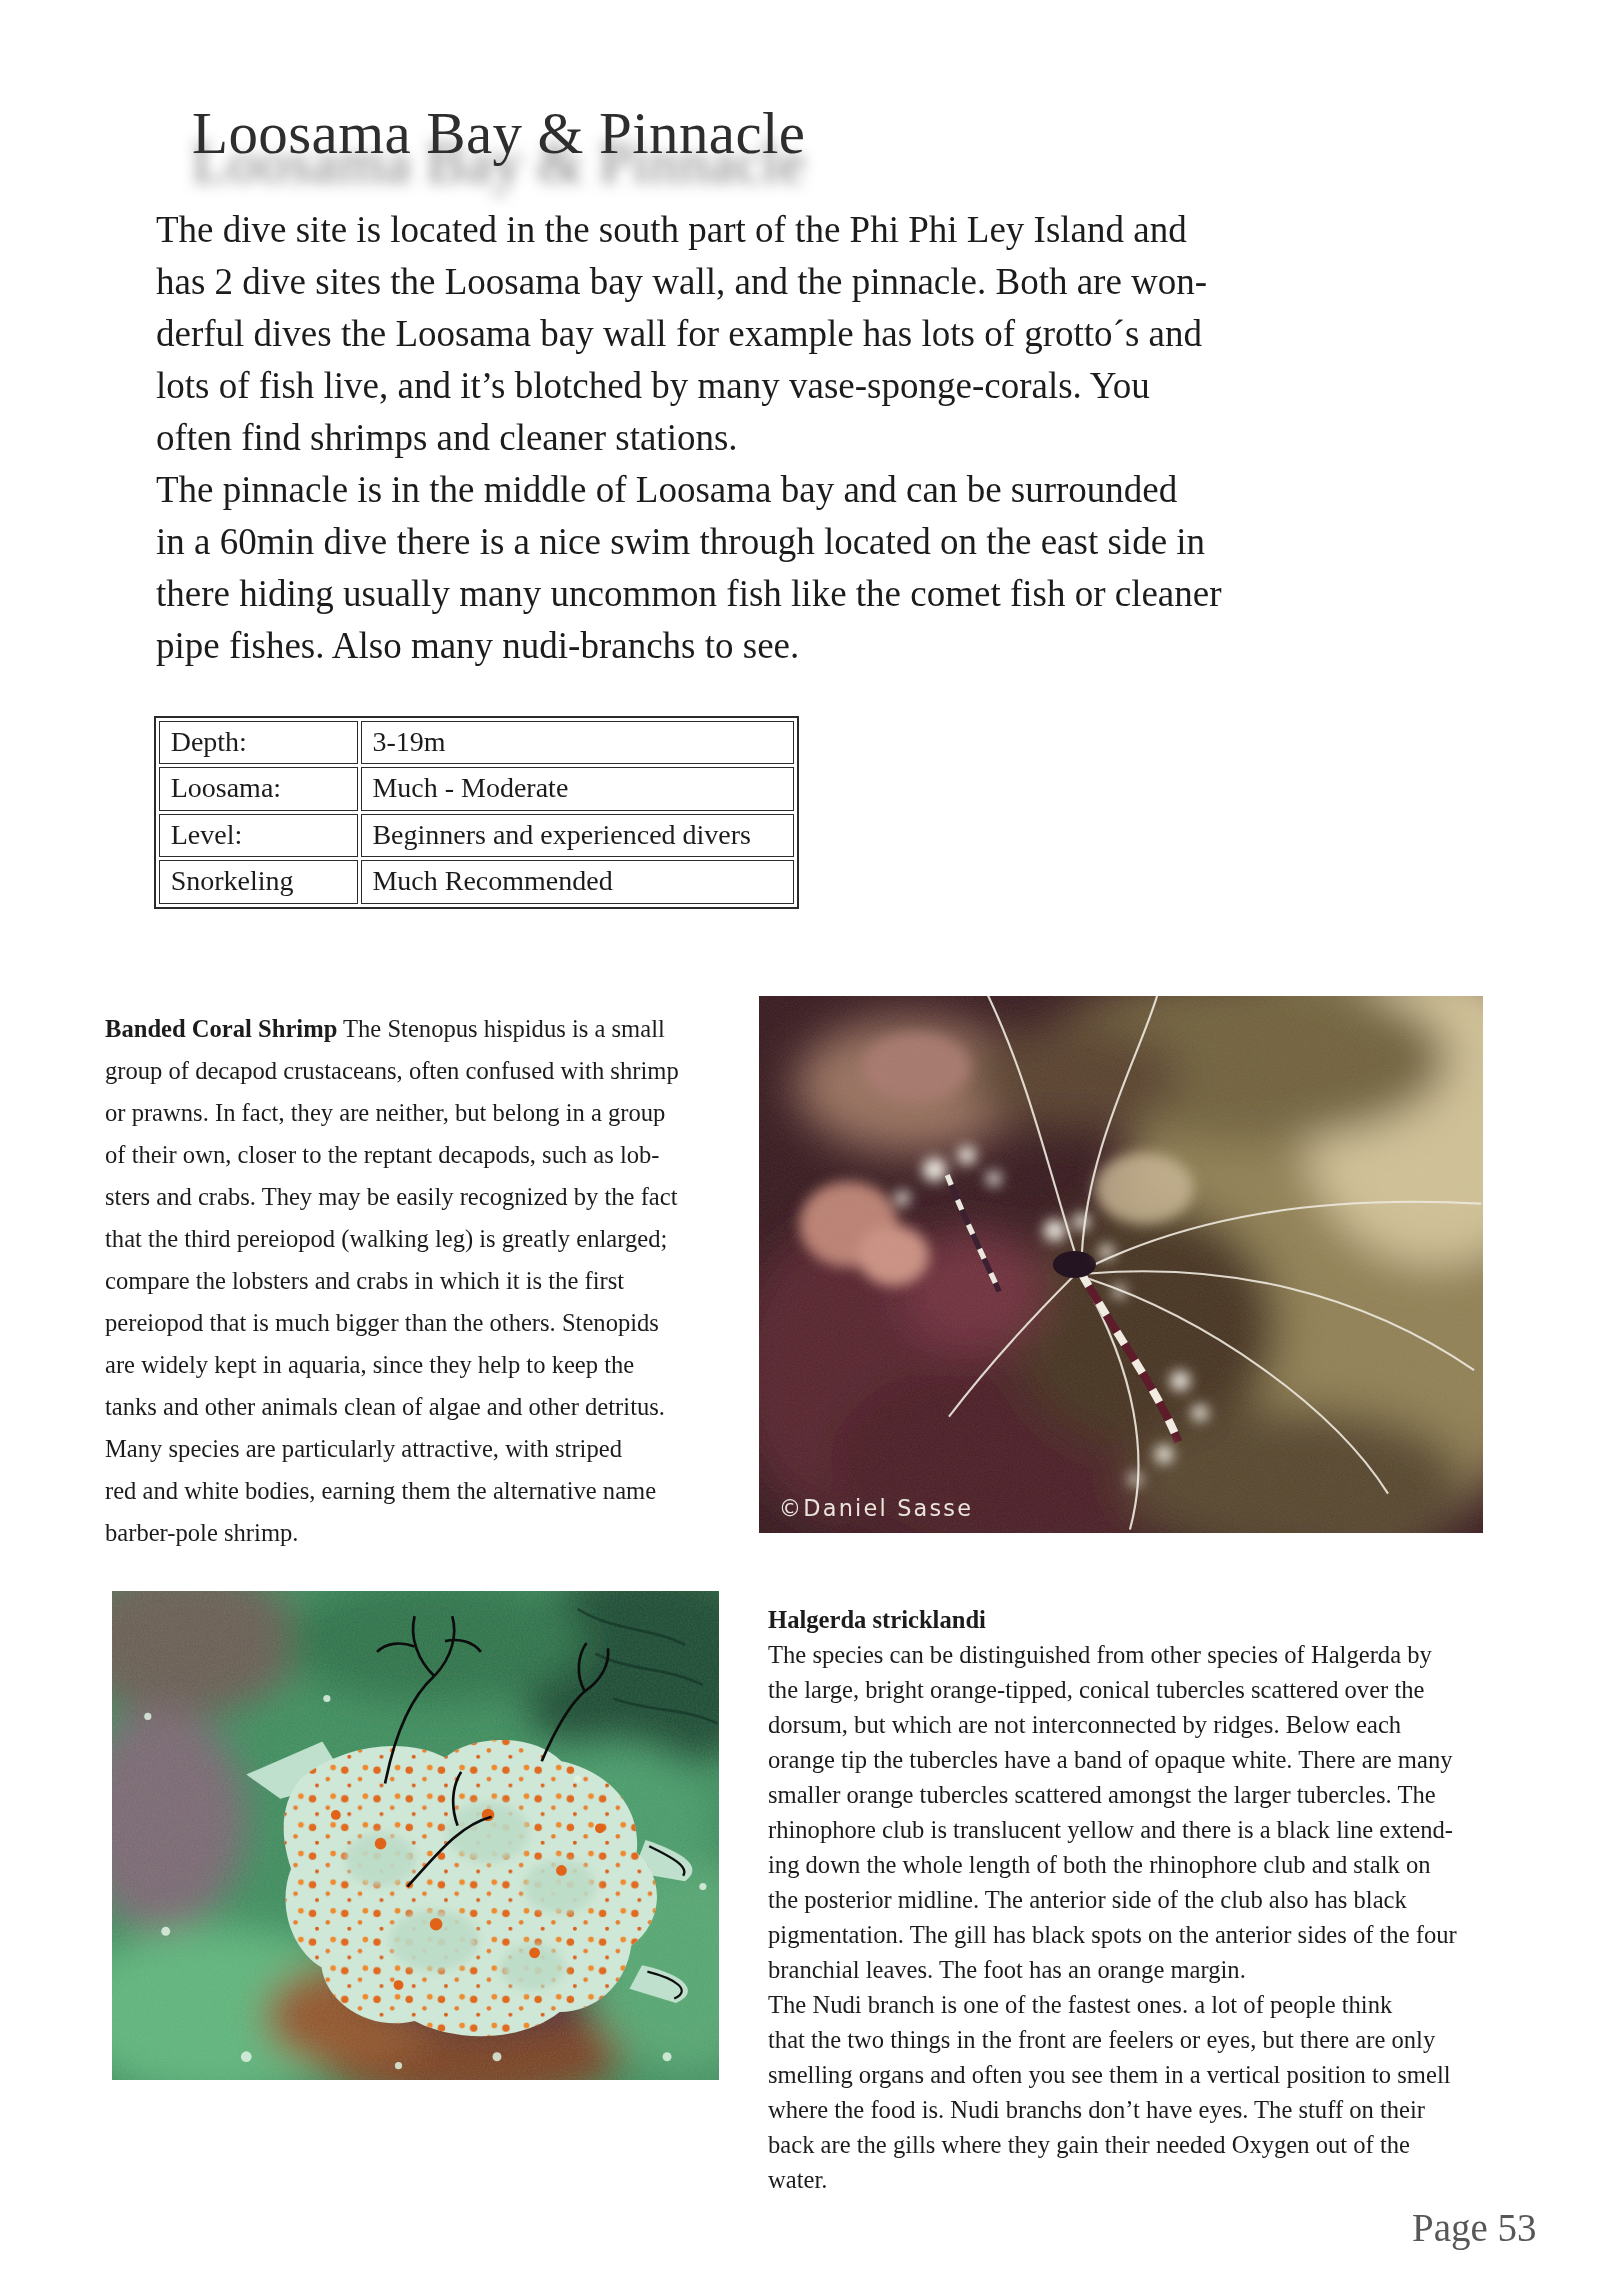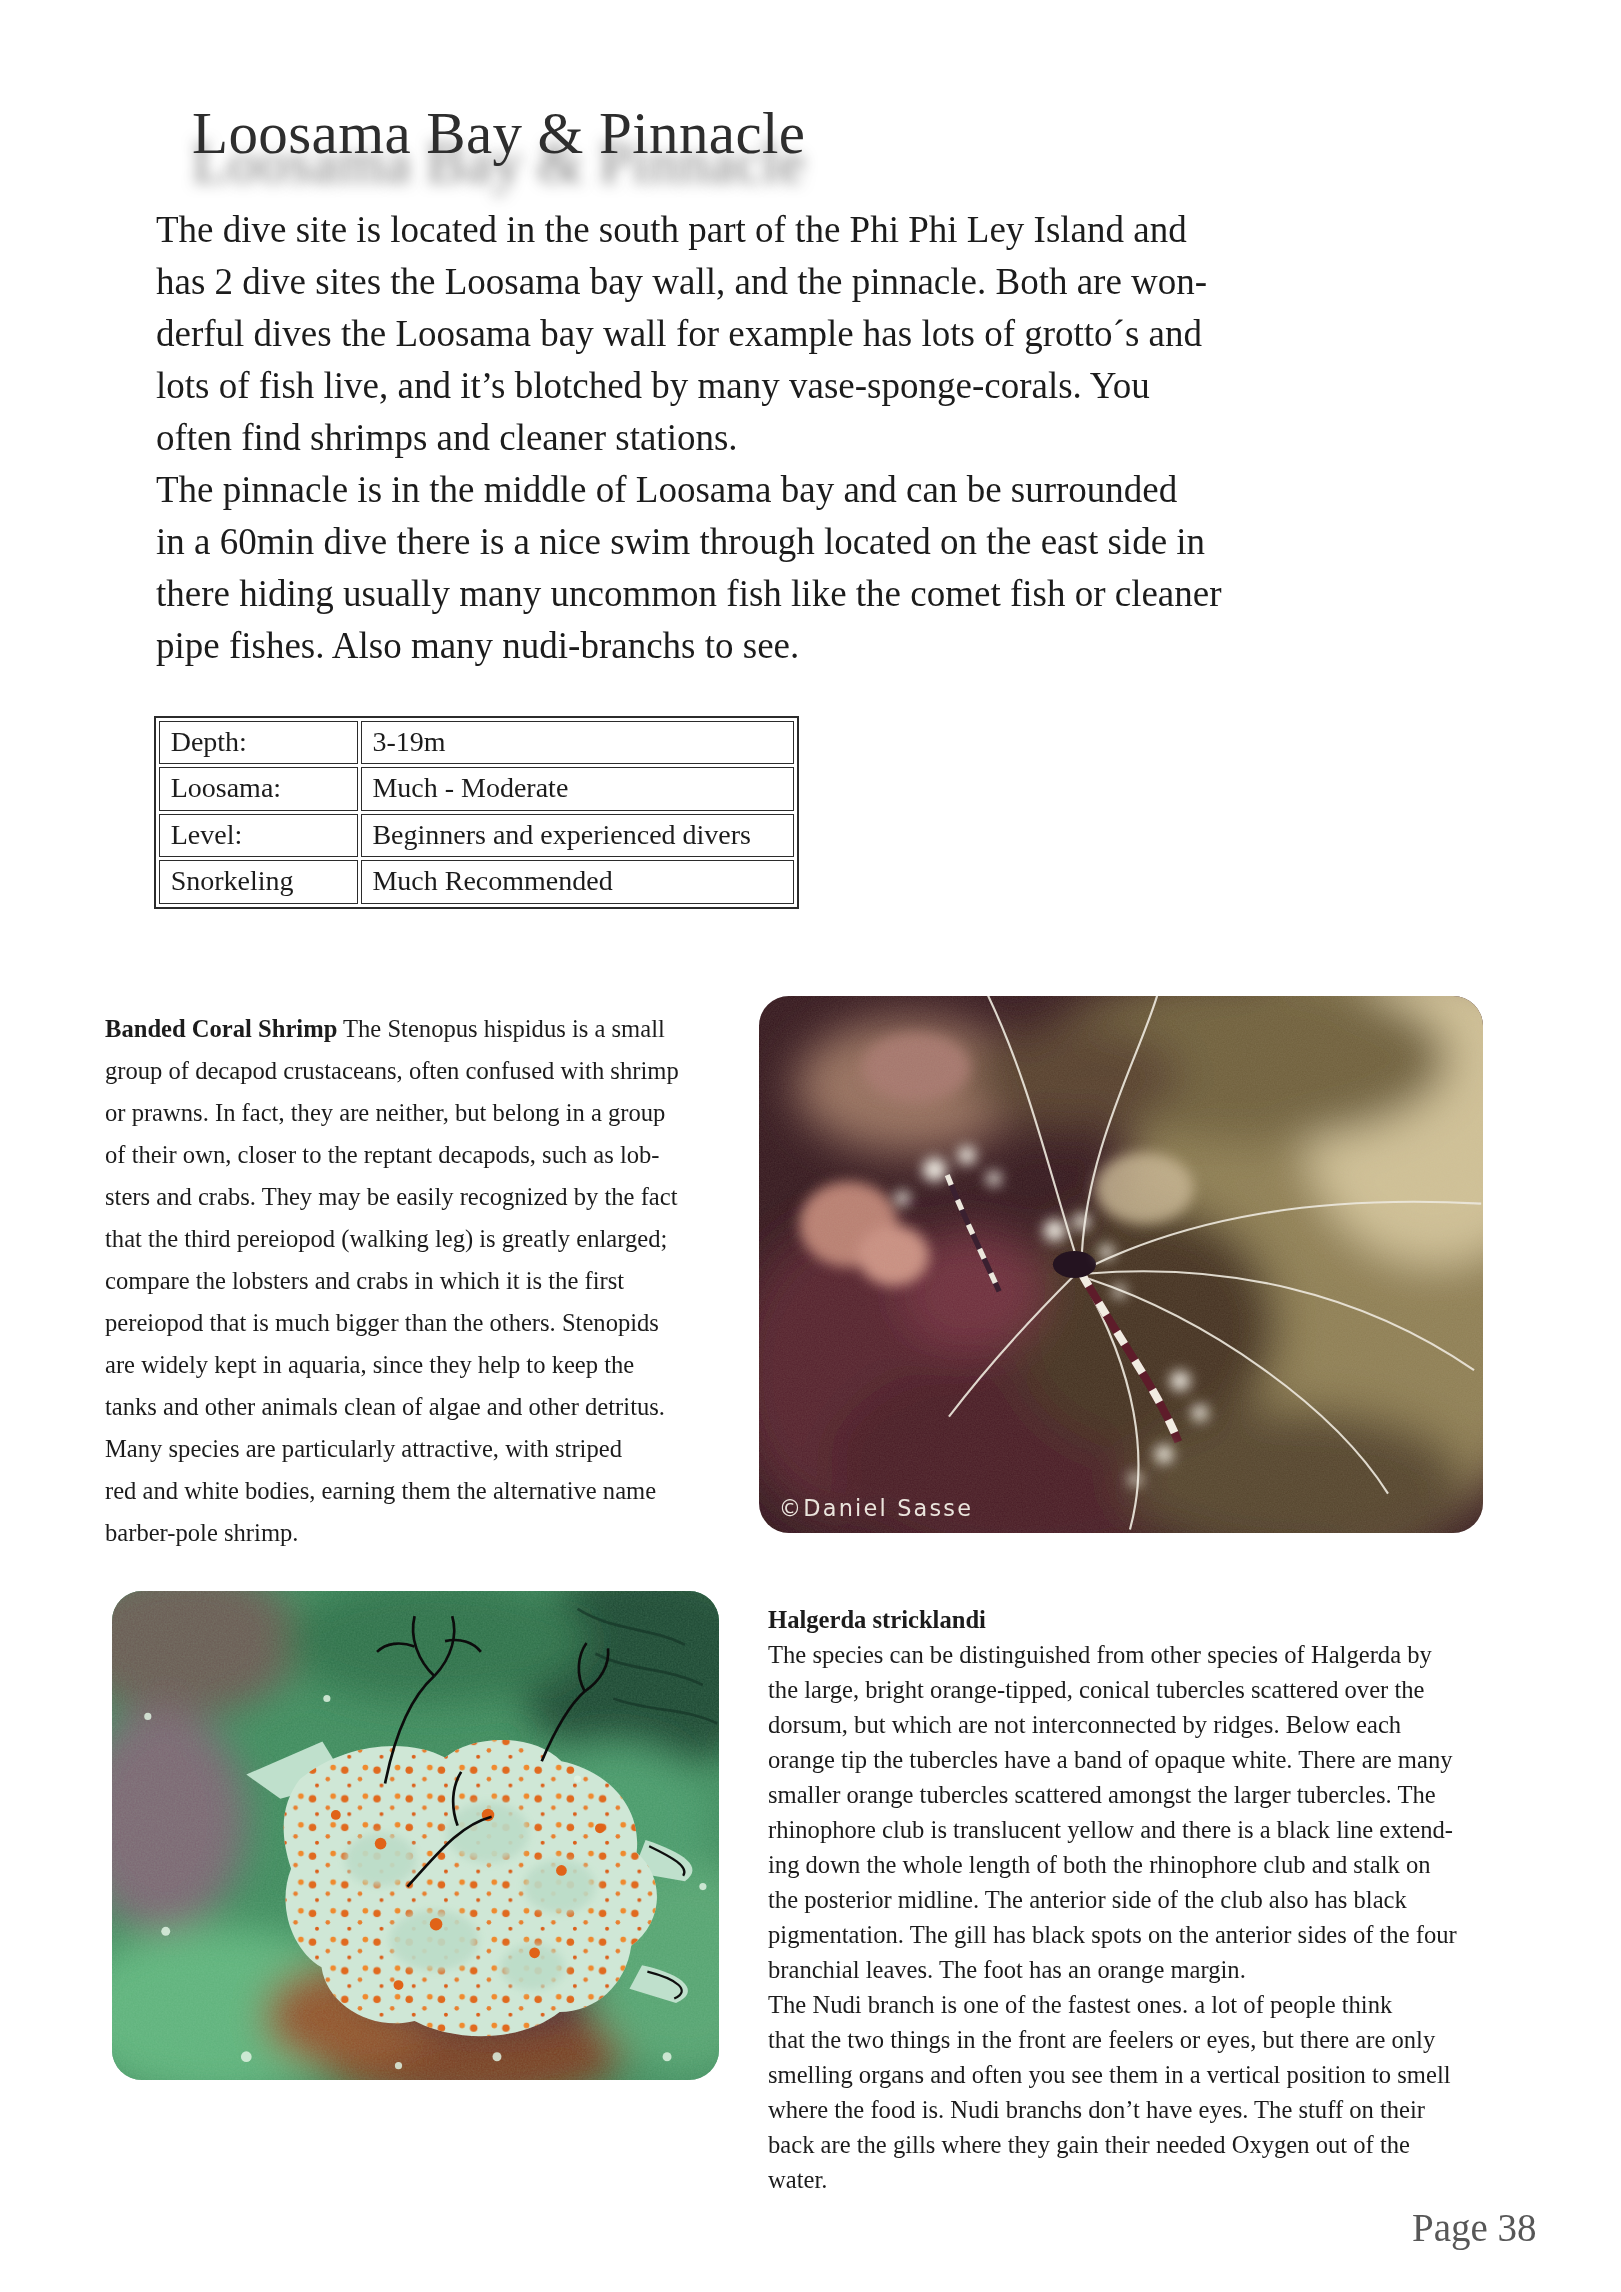--- a/index.html
+++ b/index.html
@@ -41,21 +41,21 @@
     width:663px; font-size:24.6px; line-height:42px;
     margin:0;
   }
   .col-right {
     position:absolute; left:751px; top:1585px;
     width:788px; font-size:24.6px; line-height:35px;
     margin:17px;
   }
   .lines { white-space:pre; }
   .block-heading { display:block; }
-  figure { margin:0; padding:0;border-radius:30px; }
+  figure { margin:0; padding:0; }
   .photo1 {
     position:absolute; left:759px; top:996px;
     width:724px; height:537px; overflow:hidden;
   }
   .photo2 {
     position:absolute; left:112px; top:1591px;
     width:607px; height:489px; overflow:hidden;
   }
   .photo1 svg, .photo2 svg { display:block; width:100%; height:100%; }
   .photo-credit {
@@ -289,14 +289,14 @@
 the posterior midline. The anterior side of the club also has black
 pigmentation. The gill has black spots on the anterior sides of the four
 branchial leaves. The foot has an orange margin.
 The Nudi branch is one of the fastest ones. a lot of people think
 that the two things in the front are feelers or eyes, but there are only
 smelling organs and often you see them in a vertical position to smell
 where the food is. Nudi branchs don’t have eyes. The stuff on their
 back are the gills where they gain their needed Oxygen out of the
 water.</span></p>
 
-<div class="page-number">Page 38</div>
+<div class="page-number">Page 53</div>
 
 
 </body></html>

